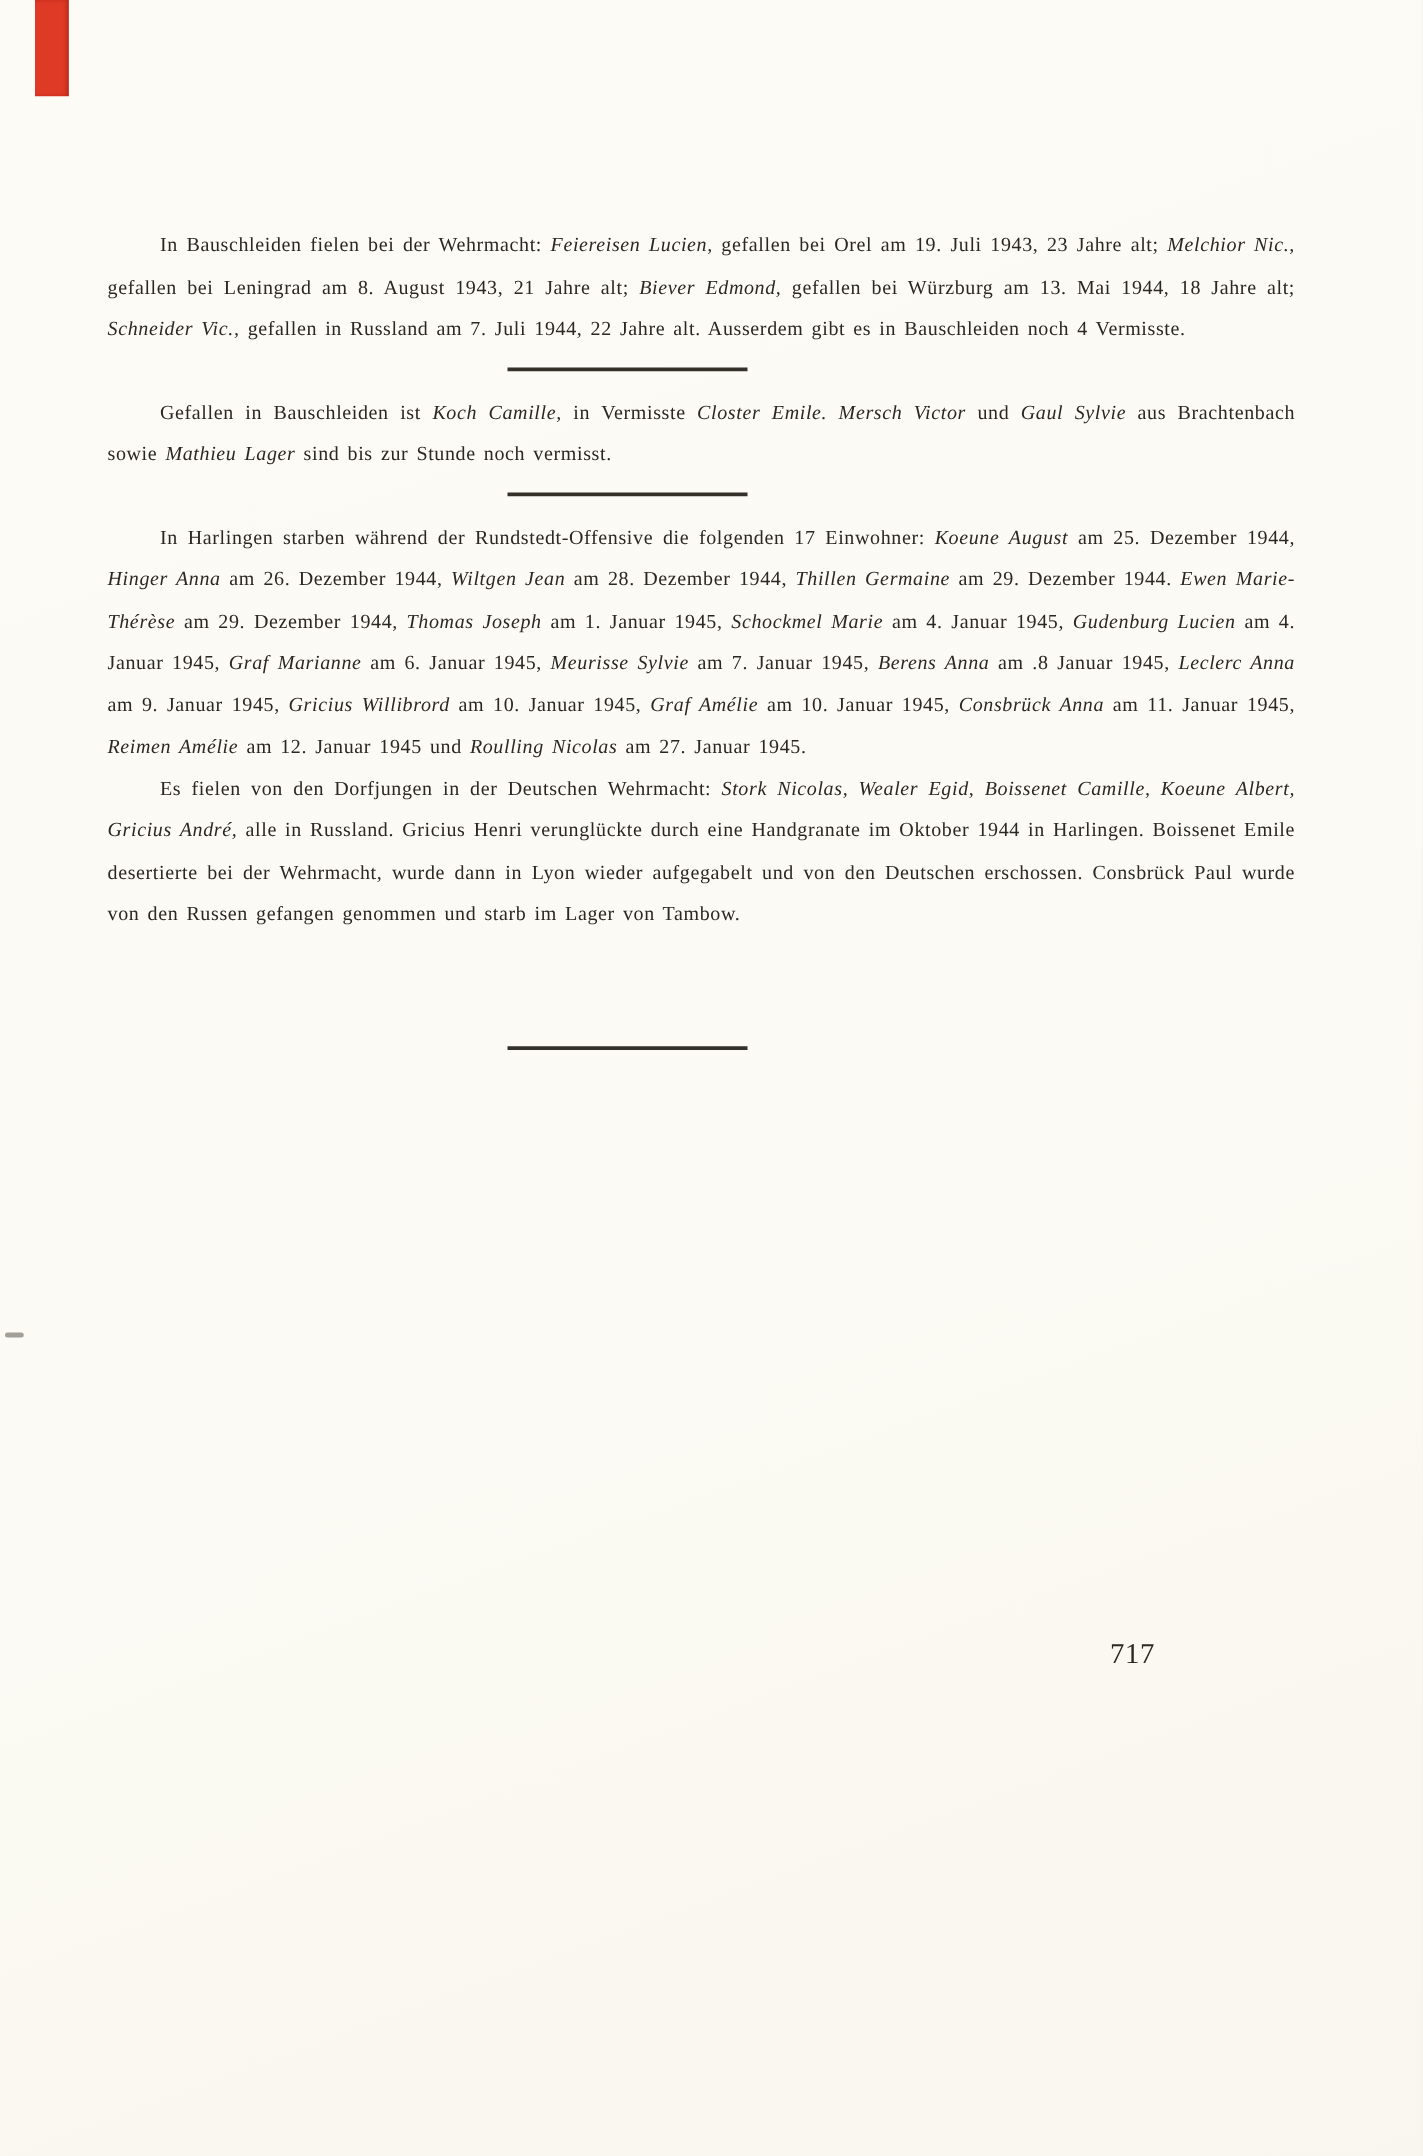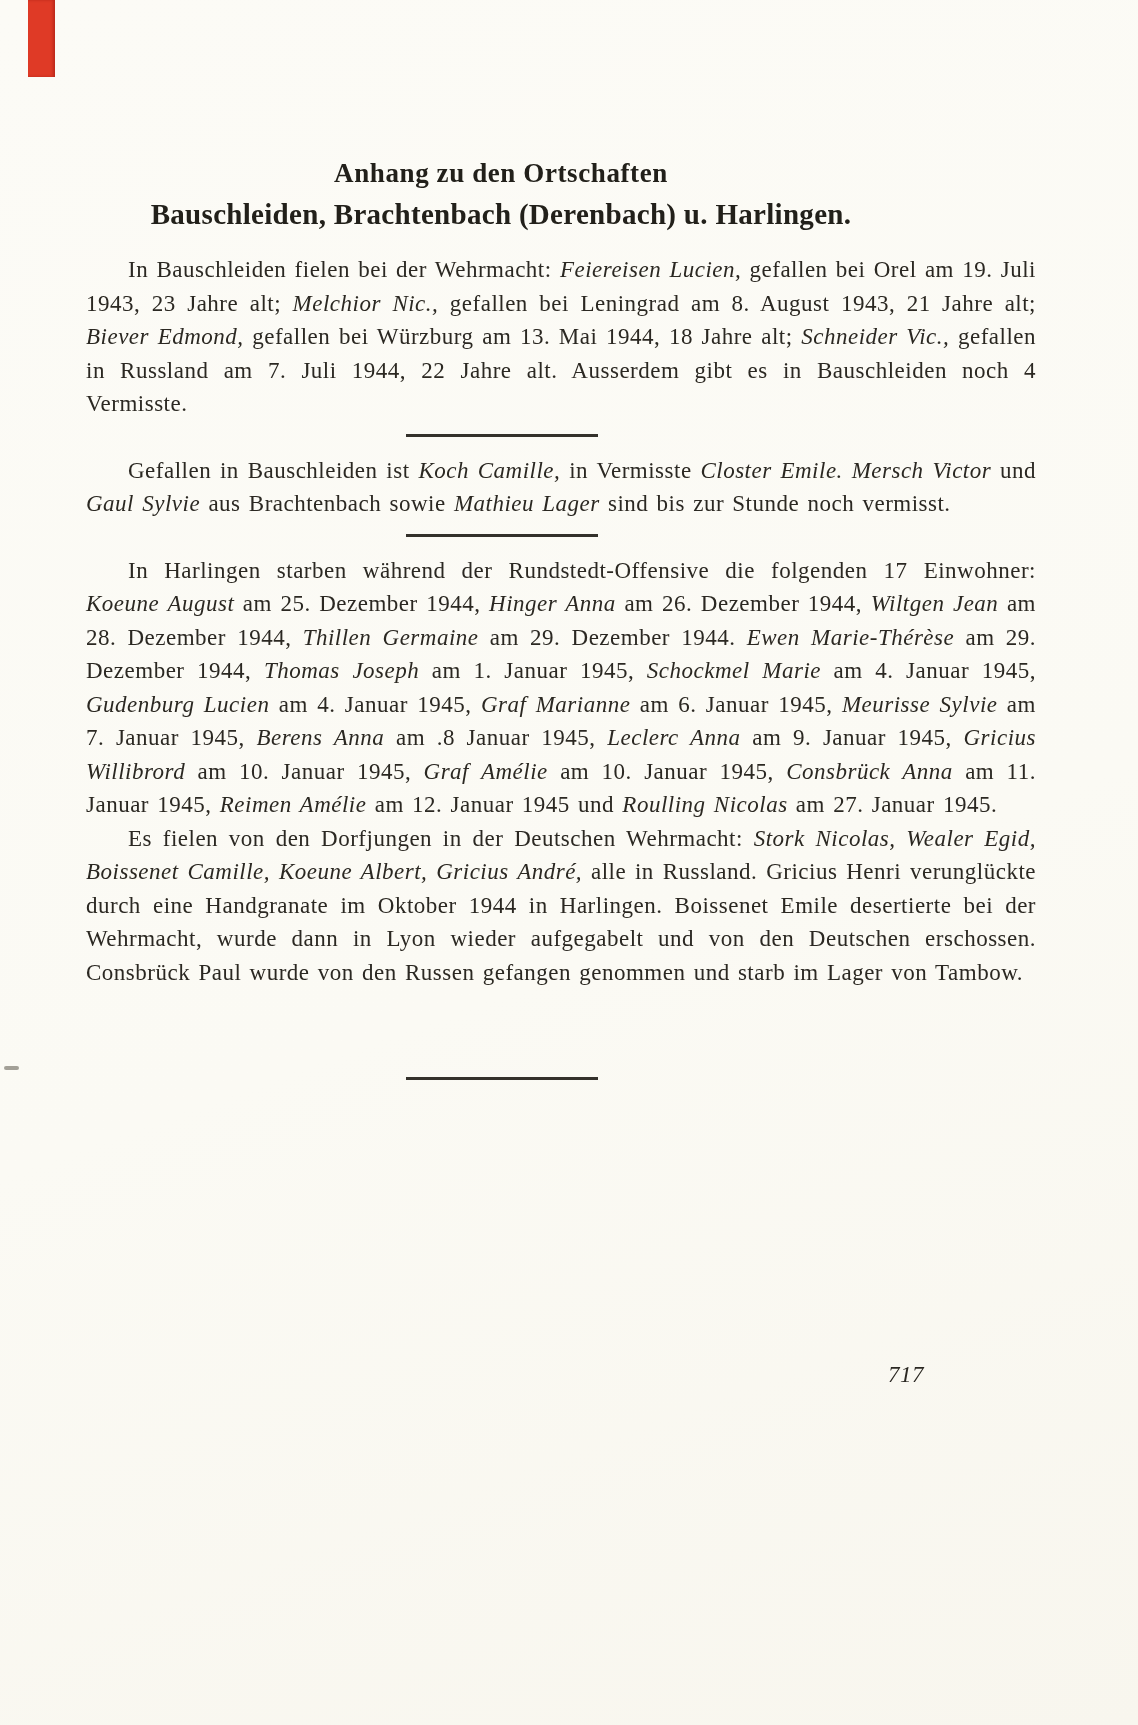--- a/index.html
+++ b/index.html
@@ -52,21 +52,21 @@
     color: #22201a;
   }
   .h-line2 {
     font-size: 29px;
     font-weight: bold;
     margin-top: 9px;
     letter-spacing: 0.3px;
     color: #22201a;
   }
   .para {
-    font-size: 23px;
+    font-size: 16px;
     line-height: 33.5px;
     text-align: justify;
     text-indent: 42px;
     margin: 0;
     letter-spacing: 0.5px;
     word-spacing: 2px;
     color: #2b2822;
     font-family: Liberation Serif, serif;
   }
   .para .it {
@@ -81,42 +81,37 @@
     background: #34312b;
     margin: 13px 0 17px 320px;
     border: none;
   }
   .rule-final {
     margin-top: 88px;
   }
   .page-number {
     position: absolute;
     left: 888px;
-    top: 1362px;
+    top: 1310px;
     font-size: 23px;
     letter-spacing: 0.5px;
     color: #2b2822;
-    font-style: italic;
   }
 </style>
 </head>
 <body>
 
 <div class="scan-page">
 
   <div class="red-strip" style="background: rgb(223, 58, 38);"></div>
 
   <div class="scan-dash"></div>
 
   <div class="content">
 
-    <div class="heading-wrap">
-      <div class="h-line1">Anhang zu den Ortschaften</div>
-      <div class="h-line2">Bauschleiden, Brachtenbach (Derenbach) u. Harlingen.</div>
-    </div>
 
     <p class="para para-first"><span>In Bauschleiden fielen bei der Wehrmacht: </span><span class="it">Feiereisen Lucien,</span><span> gefallen bei Orel am 19. Juli 1943, 23 Jahre alt; </span><span class="it">Melchior Nic.,</span><span> gefallen bei Leningrad am 8. August 1943, 21 Jahre alt; </span><span class="it">Biever Edmond,</span><span> gefallen bei Würzburg am 13. Mai 1944, 18 Jahre alt; </span><span class="it">Schneider Vic.,</span><span> gefallen in Russland am 7. Juli 1944, 22 Jahre alt. Ausserdem gibt es in Bauschleiden noch 4 Vermisste.</span></p>
 
     <div class="rule"></div>
 
     <p class="para"><span>Gefallen in Bauschleiden ist </span><span class="it">Koch Camille,</span><span> in Vermisste </span><span class="it">Closter Emile. Mersch Victor</span><span> und </span><span class="it">Gaul Sylvie</span><span> aus Brachtenbach sowie </span><span class="it">Mathieu Lager</span><span> sind bis zur Stunde noch vermisst.</span></p>
 
     <div class="rule"></div>
 
     <p class="para"><span>In Harlingen starben während der Rundstedt-Offensive die folgenden 17 Einwohner: </span><span class="it">Koeune August</span><span> am 25. Dezember 1944, </span><span class="it">Hinger Anna</span><span> am 26. Dezember 1944, </span><span class="it">Wiltgen Jean</span><span> am 28. Dezember 1944, </span><span class="it">Thillen Germaine</span><span> am 29. Dezember 1944. </span><span class="it">Ewen Marie-Thérèse</span><span> am 29. Dezember 1944, </span><span class="it">Thomas Joseph</span><span> am 1. Januar 1945, </span><span class="it">Schockmel Marie</span><span> am 4. Januar 1945, </span><span class="it">Gudenburg Lucien</span><span> am 4. Januar 1945, </span><span class="it">Graf Marianne</span><span> am 6. Januar 1945, </span><span class="it">Meurisse Sylvie</span><span> am 7. Januar 1945, </span><span class="it">Berens Anna</span><span> am .8 Januar 1945, </span><span class="it">Leclerc Anna</span><span> am 9. Januar 1945, </span><span class="it">Gricius Willibrord</span><span> am 10. Januar 1945, </span><span class="it">Graf Amélie</span><span> am 10. Januar 1945, </span><span class="it">Consbrück Anna</span><span> am 11. Januar 1945, </span><span class="it">Reimen Amélie</span><span> am 12. Januar 1945 und </span><span class="it">Roulling Nicolas</span><span> am 27. Januar 1945.</span></p>

